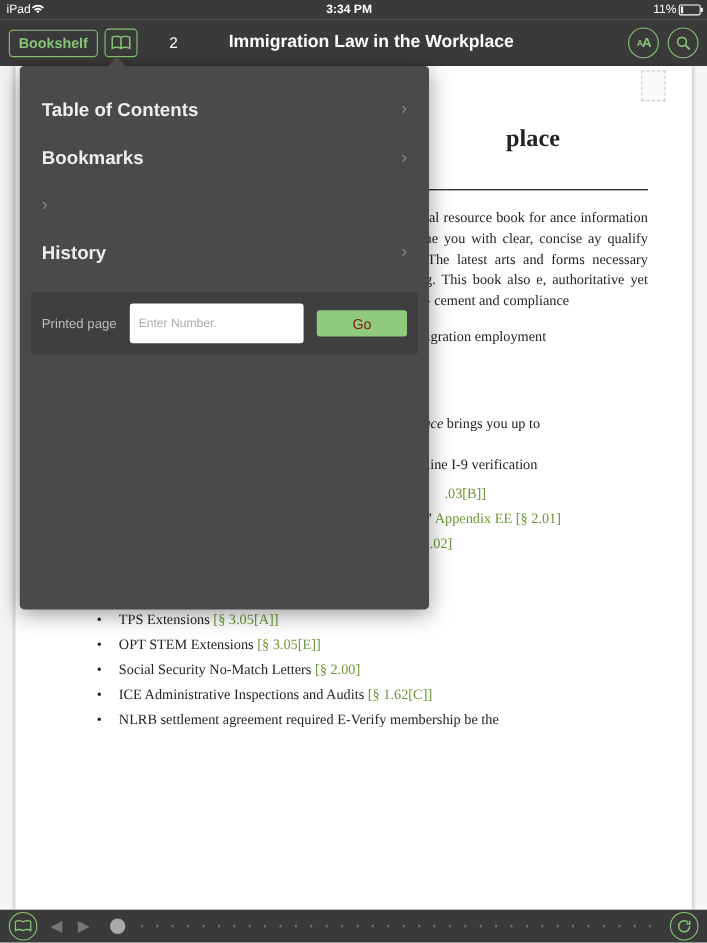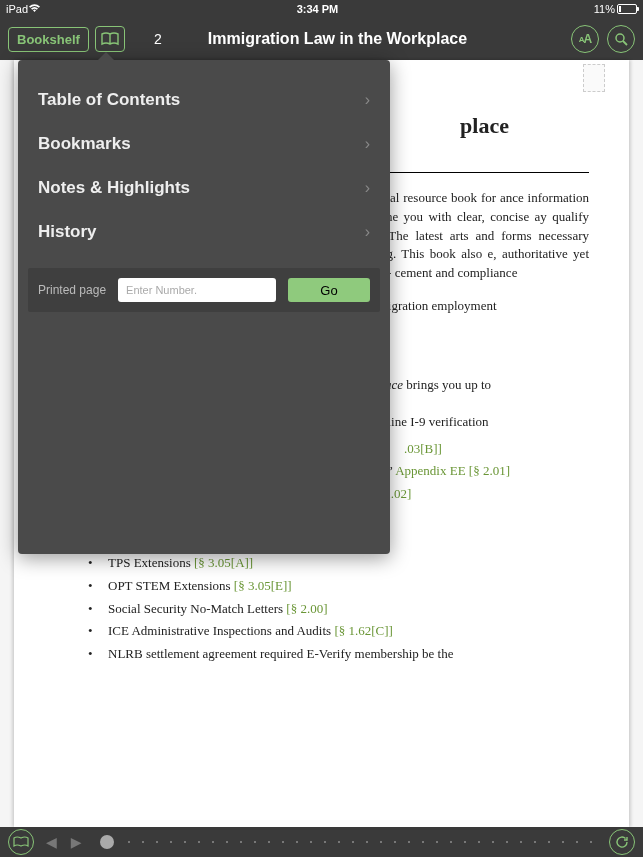--- a/index.html
+++ b/index.html
@@ -35,23 +35,23 @@
   .italic { font-style: italic; }
   .bookmark-tab { position: absolute; top: 4px; right: 24px; width: 22px; height: 28px; border: 1px dashed #ccc; background: #fafafa; }
 
   .popover { position: absolute; top: 60px; left: 18px; width: 372px; height: 494px; background: #4a4a4a; border-radius: 4px; box-shadow: 0 4px 20px rgba(0,0,0,0.4); font-family: -apple-system, Helvetica, sans-serif; color: #eee; }
   .popover::before { content: ''; position: absolute; top: -8px; left: 80px; border-left: 8px solid transparent; border-right: 8px solid transparent; border-bottom: 8px solid #4a4a4a; }
   .pop-list { padding: 18px 0 14px 0; }
   .pop-item { padding: 12px 20px; font-size: 17px; font-weight: 600; display: flex; justify-content: space-between; align-items: center; cursor: pointer; }
   .chev { color: #888; font-size: 16px; font-weight: normal; }
   .printed-row { background: #3f3f3f; margin: 0 10px; padding: 10px 10px; display: flex; align-items: center; gap: 12px; border-radius: 2px; }
   .printed-label { font-size: 12px; color: #bbb; flex: 0 0 auto; }
-  .printed-input { flex: 1; height: 24px; border: none; border-radius: 3px; padding: 0 8px; font-size: 11px; color: #333; }
+  .printed-input { flex: 1; height: 36px; border: none; border-radius: 3px; padding: 0 8px; font-size: 11px; color: #333; }
   .printed-input::placeholder { color: #aaa; }
-  .go-btn { width: 84px; height: 24px; background: #8fca7d; border: none; border-radius: 3px; font-size: 13px; color: #000000; cursor: pointer; text-align: center; }
+  .go-btn { width: 84px; height: 24px; background: #8fca7d; border: none; border-radius: 3px; font-size: 13px; color: #7f1d1d; cursor: pointer; text-align: center; }
 
   .bottom-bar { position: absolute; bottom: 0; left: 0; right: 0; height: 30px; background: #3a3a3a; display: flex; align-items: center; padding: 0 8px; gap: 10px; }
   .bb-btn { width: 26px; height: 26px; border: 1.5px solid #88c477; border-radius: 50%; display: flex; align-items: center; justify-content: center; cursor: pointer; color: #88c477; font-size: 12px; }
   .tri-btn { color: #777; font-size: 14px; cursor: pointer; padding: 0 2px; }
   .scrubber { flex: 1; display: flex; align-items: center; gap: 8px; padding: 0 6px; }
   .scrub-thumb { width: 14px; height: 14px; border-radius: 50%; background: #aaa; flex: 0 0 auto; }
   .scrub-dots { flex: 1; height: 2px; background-image: radial-gradient(circle, #777 1px, transparent 1px); background-size: 14px 2px; background-repeat: repeat-x; background-position: left center; }
 </style>
 </head>
 <body>
@@ -125,21 +125,20 @@
   <div class="pop-list">
     <div class="pop-item">
         <span>Table of Contents</span>
         <span class="chev">›</span>
       </div>
     <div class="pop-item">
         <span>Bookmarks</span>
         <span class="chev">›</span>
       </div>
     <div class="pop-item">
-        <span>Notes &amp; Highlights</span>
         <span class="chev">›</span>
       </div>
     <div class="pop-item">
         <span>History</span>
         <span class="chev">›</span>
       </div>
   </div>
   <div class="printed-row">
     <span class="printed-label">Printed page</span>
     <input class="printed-input" placeholder="Enter Number." style="">

